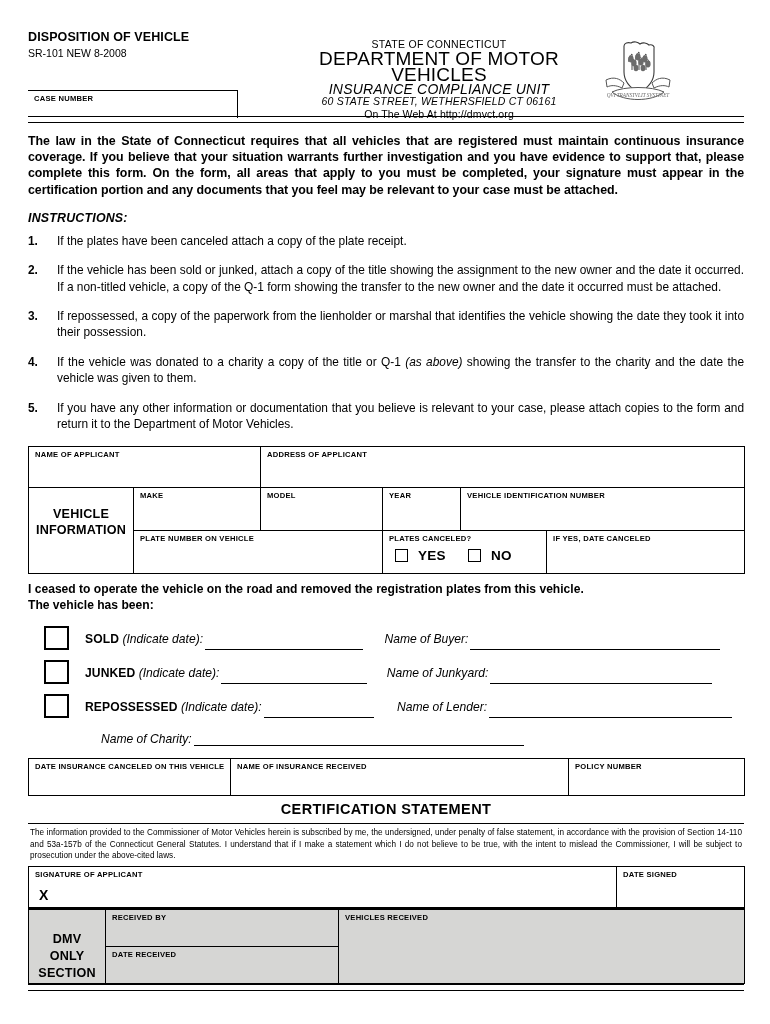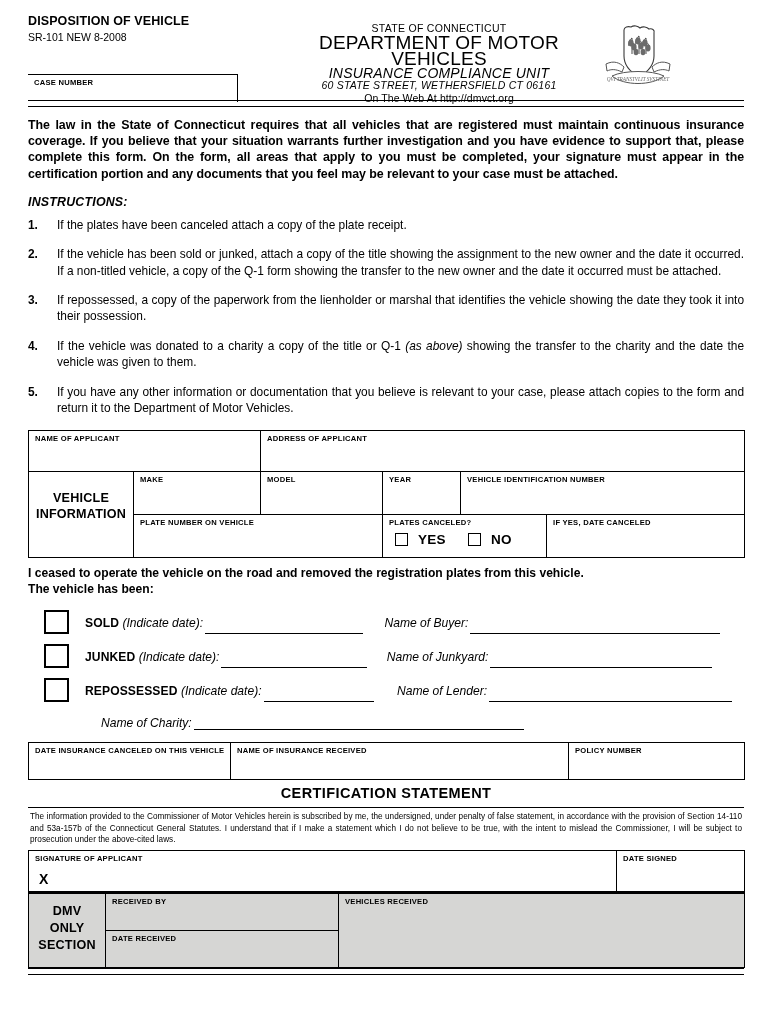--- a/index.html
+++ b/index.html
@@ -18,21 +18,21 @@
     width: 770px;
     height: 1024px;
     margin: 0 auto;
     background: #ffffff;
     overflow: hidden;
     box-sizing: border-box;
   }
   .sheet {
     position: absolute;
     left: 28px;
-    top: 14px;
+    top: 30px;
     width: 716px;
   }
 
   
   .header {
     position: relative;
     height: 86px;
   }
   .hdr-left {
     position: absolute;
@@ -302,21 +302,21 @@
     background: #d6d6d4;
     vertical-align: top;
     padding: 0;
   }
   .dmv-label {
     font-size: 12.6px;
     font-weight: bold;
     text-align: center;
     line-height: 17px;
     letter-spacing: 0.2px;
-    padding-top: 9px;
+    padding-top: 21px;
   }
   .thick-top { border-top: 2.4px solid #000 !important; }
 </style>
 </head>
 <body>
 
 <div class="page">
   <div class="sheet">
 
     <div class="header">

